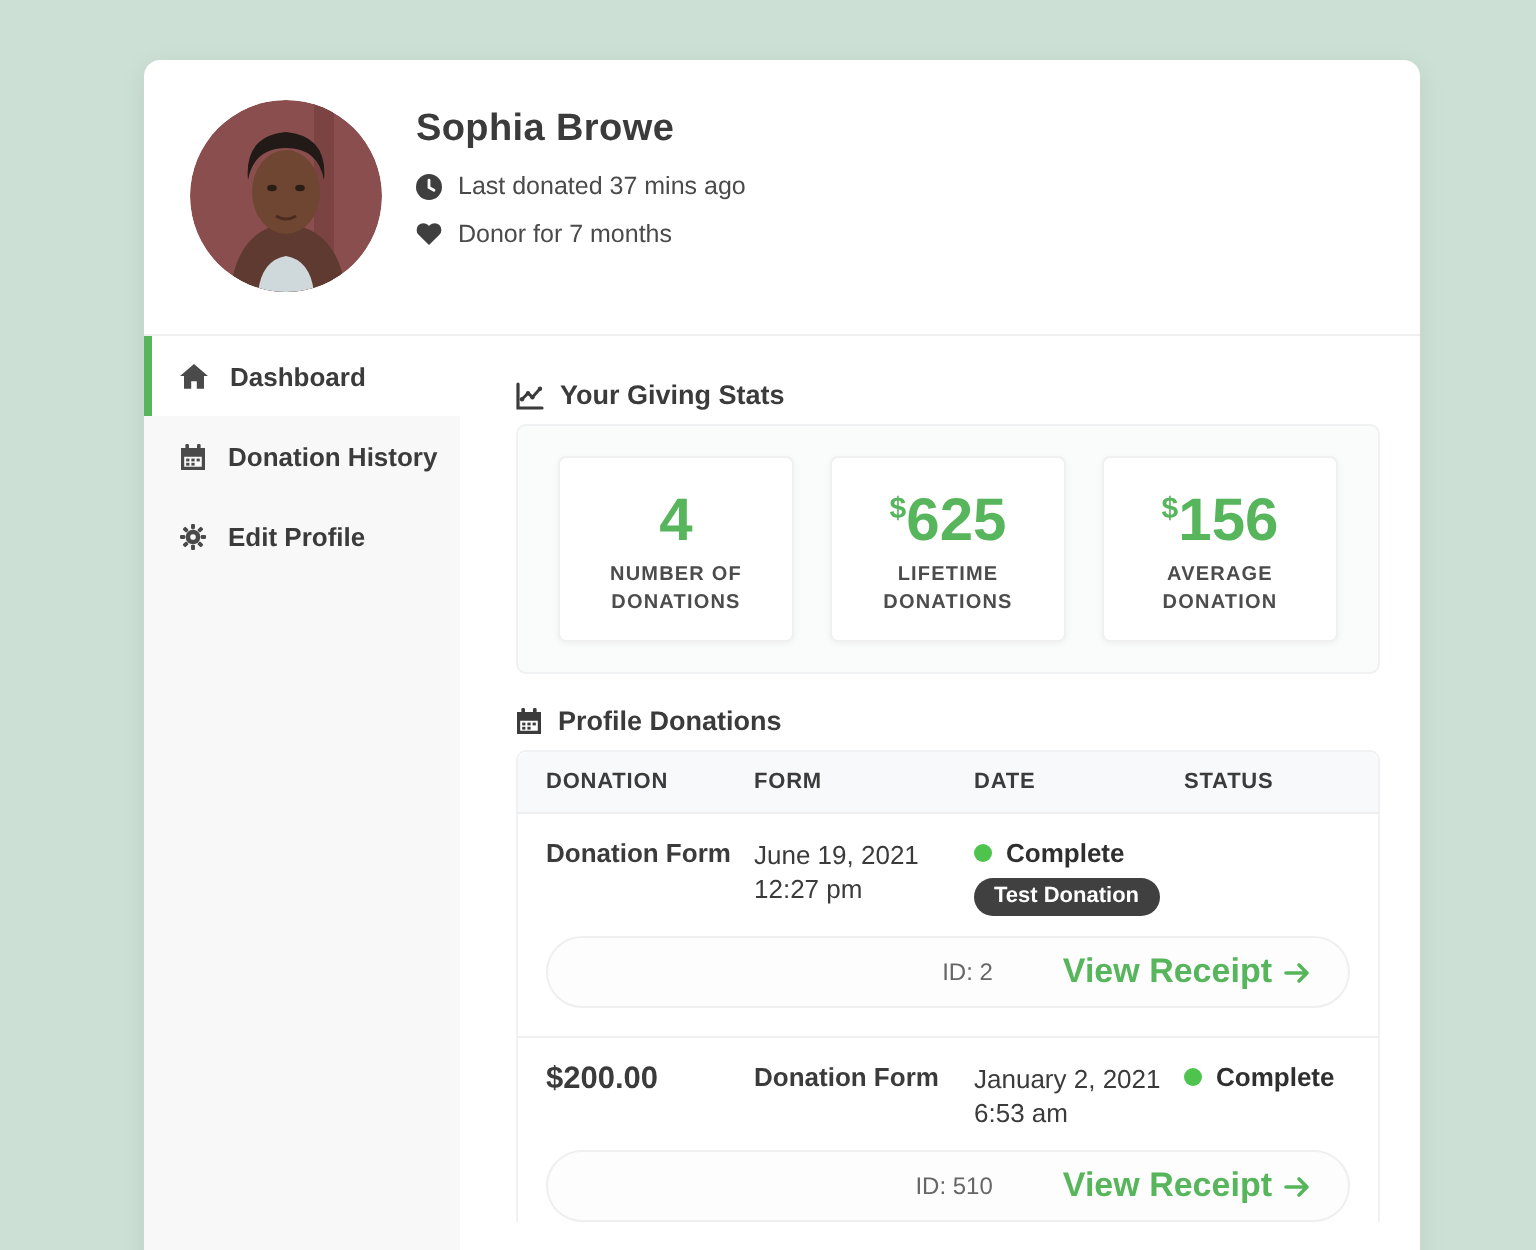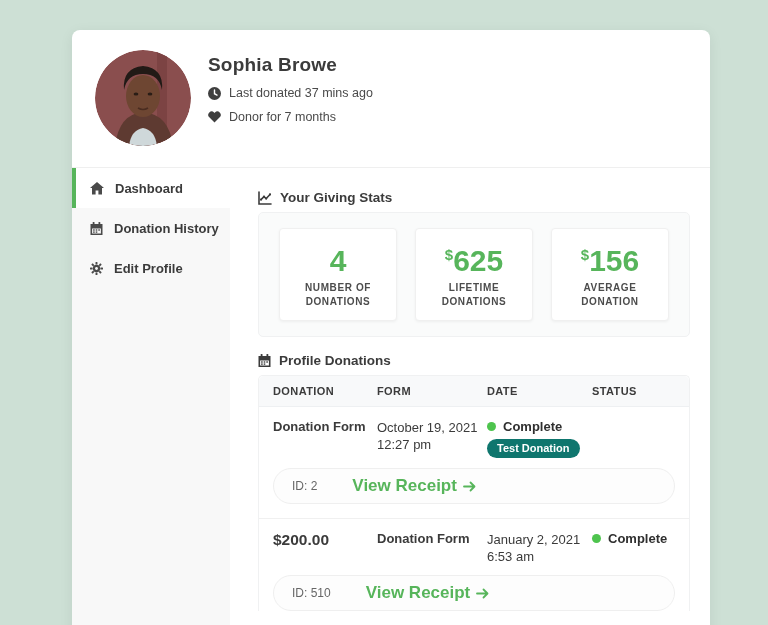--- a/index.html
+++ b/index.html
@@ -44,24 +44,24 @@
     background:#f8f9fa;padding:9px 14px;border-bottom:1px solid #eef0f2;border-radius:5px 5px 0 0;}
   .t-head span{font-size:11px;font-weight:700;color:#3b3b3b;letter-spacing:.4px;}
   .t-group{border-bottom:1px solid #f0f0f0;}
   .t-group:last-child{border-bottom:none;}
   .t-row{display:grid;grid-template-columns:104px 110px 105px 1fr;padding:12px 14px 4px;}
   .amount{font-size:15.5px;font-weight:700;color:#3b3b3b;}
   .form-name{font-size:13px;font-weight:600;color:#3b3b3b;}
   .date{font-size:13px;color:#3b3b3b;line-height:17px;}
   .status-line{display:flex;align-items:center;gap:7px;font-size:13px;font-weight:600;color:#2f2f2f;}
   .dot{width:9px;height:9px;border-radius:50%;background:#4ec44e;}
-  .badge{display:inline-block;margin-top:5px;background:#0f766e;color:#fff;font-size:11px;
+  .badge{display:inline-block;margin-top:5px;background:#404040;color:#fff;font-size:11px;
     font-weight:600;padding:3px 10px 4px;border-radius:10px;}
   .pill{margin:6px 14px 14px;border:1px solid #efefef;background:#fdfdfd;border-radius:999px;
-    padding:7px 18px;display:flex;justify-content:flex-start;align-items:center;min-height:14px;}
+    padding:7px 18px;display:flex;justify-content:flex-end;align-items:center;min-height:14px;}
   .pill-id{font-size:12px;color:#666;}
   .receipt{display:flex;align-items:center;gap:6px;color:#57b55b;font-size:17px;font-weight:700;cursor:pointer;margin-left:35px;}
   .receipt svg{display:block;}
 </style>
 </head>
 <body>
 
 <div class="card">
 
   <div class="card-header">
@@ -197,21 +197,21 @@
         <div class="t-head">
           <span>DONATION</span>
           <span>FORM</span>
           <span>DATE</span>
           <span>STATUS</span>
         </div>
 
         <div class="t-group">
           <div class="t-row">
             <div class="form-name">Donation Form</div>
-            <div class="date"><span>October 19, 2021</span><br><span>12:27 pm</span></div>
+            <div class="date"><span>June 19, 2021</span><br><span>12:27 pm</span></div>
             <div>
               <div class="status-line">
                   <span class="dot"></span>
                   <span>Complete</span>
                 </div>
               <span class="badge">Test Donation</span>
             </div>
           </div>
           <div class="pill">
             <span class="pill-id">ID: 2</span>

